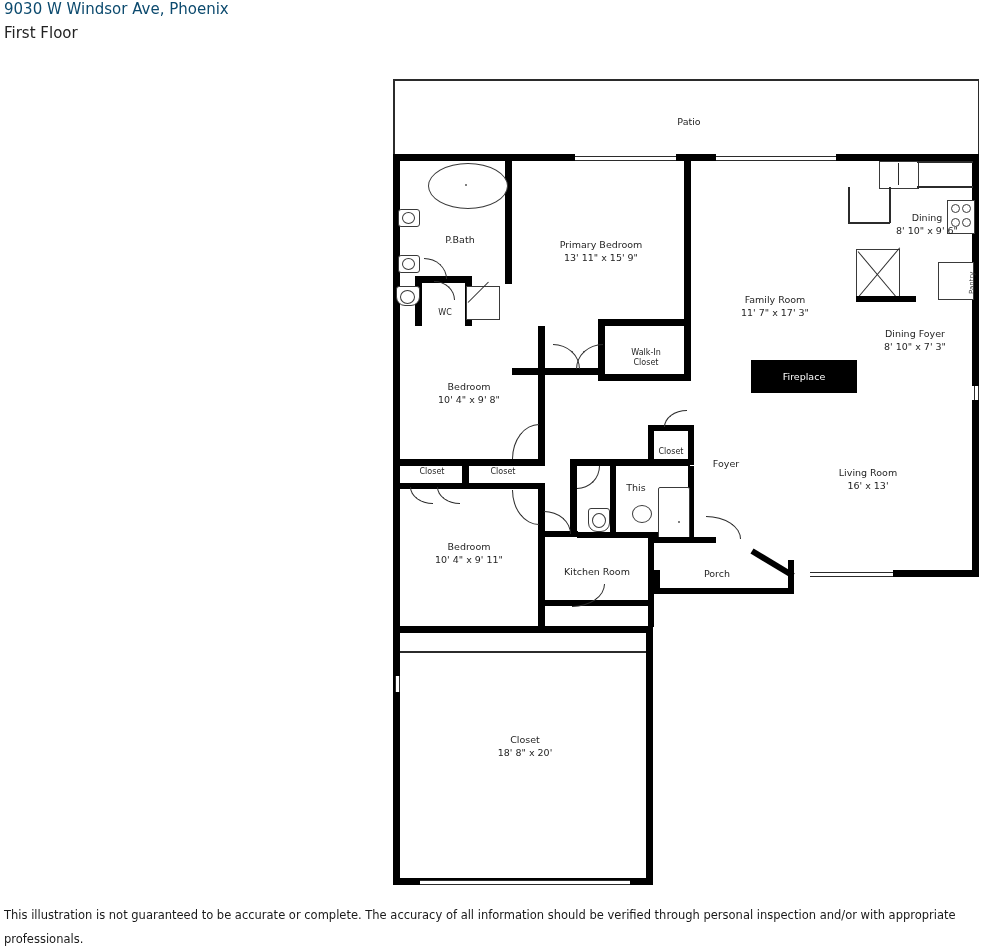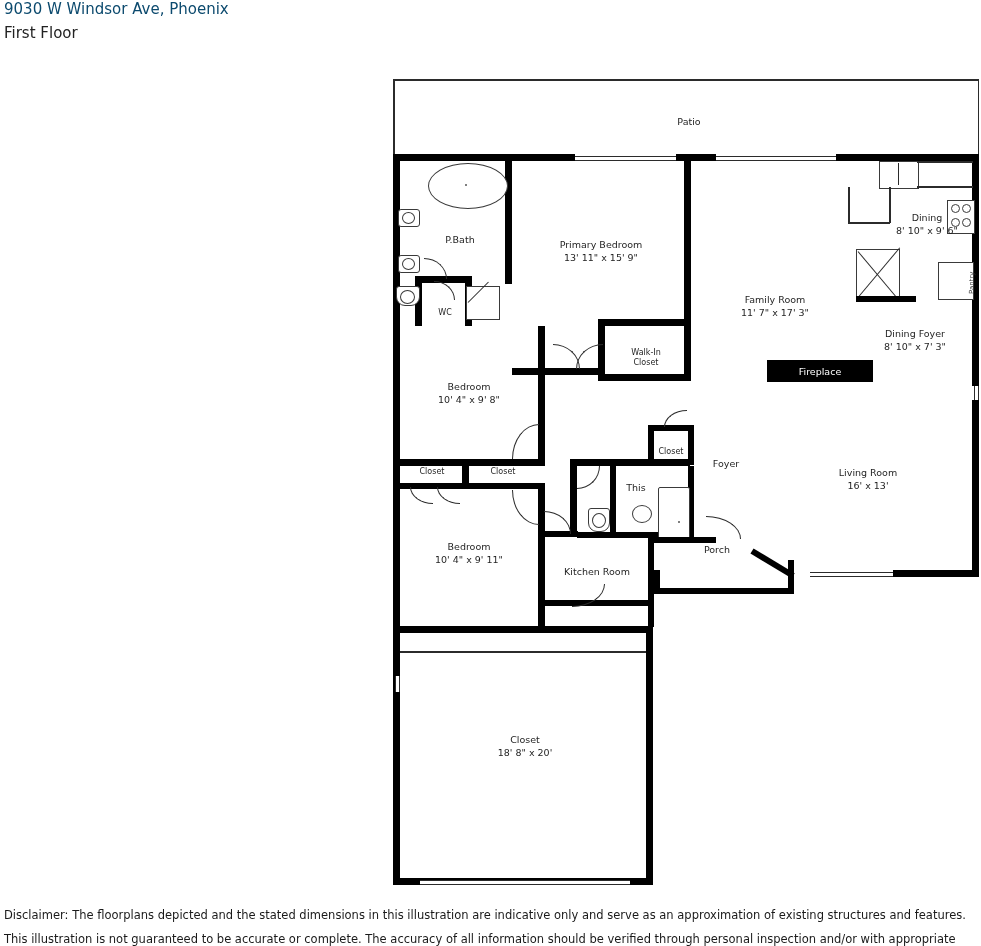--- a/index.html
+++ b/index.html
@@ -270,21 +270,21 @@
   </div>
   <div class="room-label" style="left:717px; top:262px; width:116px;margin-top:32px;">
     <span class="nm">Family Room</span>
     <span class="dim">11' 7" x 17' 3"</span>
   </div>
   <div class="room-label" style="left:858px; top:328px; width:114px;">
     <span class="nm">Dining Foyer</span>
     <span class="dim">8' 10" x 7' 3"</span>
   </div>
 
-  <div class="fireplace" style="left:767px; top:360px; width:106px; height:22px;">
+  <div class="fireplace" style="left:751px; top:360px; width:106px; height:33px;">
     <span>Fireplace</span>
   </div>
 
   <div class="room-label" style="left:812px; top:467px; width:112px;">
     <span class="nm">Living Room</span>
     <span class="dim">16' x 13'</span>
   </div>
 
   <div class="wall" style="left:538px; top:326px; width:7px; height:140px;"></div>
   <div class="wall" style="left:400px; top:459px; width:145px; height:7px;"></div>
@@ -347,31 +347,30 @@
   <div class="doorswing arc-tr" style="left:544px; top:511px; width:26px; height:22px;"></div>
 
   <div class="room-label" style="left:700px; top:458px; width:52px;">
     <span class="nm">Foyer</span>
   </div>
   <div class="wall" style="left:654px; top:537px; width:62px; height:6px;"></div>
   <div class="wall" style="left:654px; top:570px; width:6px; height:24px;"></div>
   <div class="wall" style="left:654px; top:588px; width:140px; height:6px;"></div>
   <div class="wall" style="left:788px; top:560px; width:6px; height:34px;"></div>
   <div class="wall" style="left:752px; top:548px; width:48px; height:6px; transform:rotate(31deg); transform-origin:left center;"></div>
-  <div class="room-label" style="left:690px; top:544px; width:54px;">
+  <div class="room-label" style="left:690px; top:568px; width:54px;">
     <span class="nm">Porch</span>
   </div>
   <div class="doorswing arc-tr" style="left:706px; top:516px; width:34px; height:22px;"></div>
 
   <div class="room-label" style="left:470px; top:734px; width:110px;">
     <span class="nm">Closet</span>
     <span class="dim">18' 8" x 20'</span>
   </div>
   <div class="window-v" style="left:395px; top:676px; width:3px; height:16px;"></div>
   <div class="wall" style="left:393px; top:795px; width:7px; height:10px;"></div>
   <div class="wall" style="left:393px; top:830px; width:7px; height:10px;"></div>
 
 </div>
 
 <div id="footer">
-  <div>Disclaimer: The floorplans depicted and the stated dimensions in this illustration are indicative only and serve as an approximation of existing structures and features.</div>
   <div>This illustration is not guaranteed to be accurate or complete. The accuracy of all information should be verified through personal inspection and/or with appropriate professionals.</div>
 </div>
 
 </body></html>

